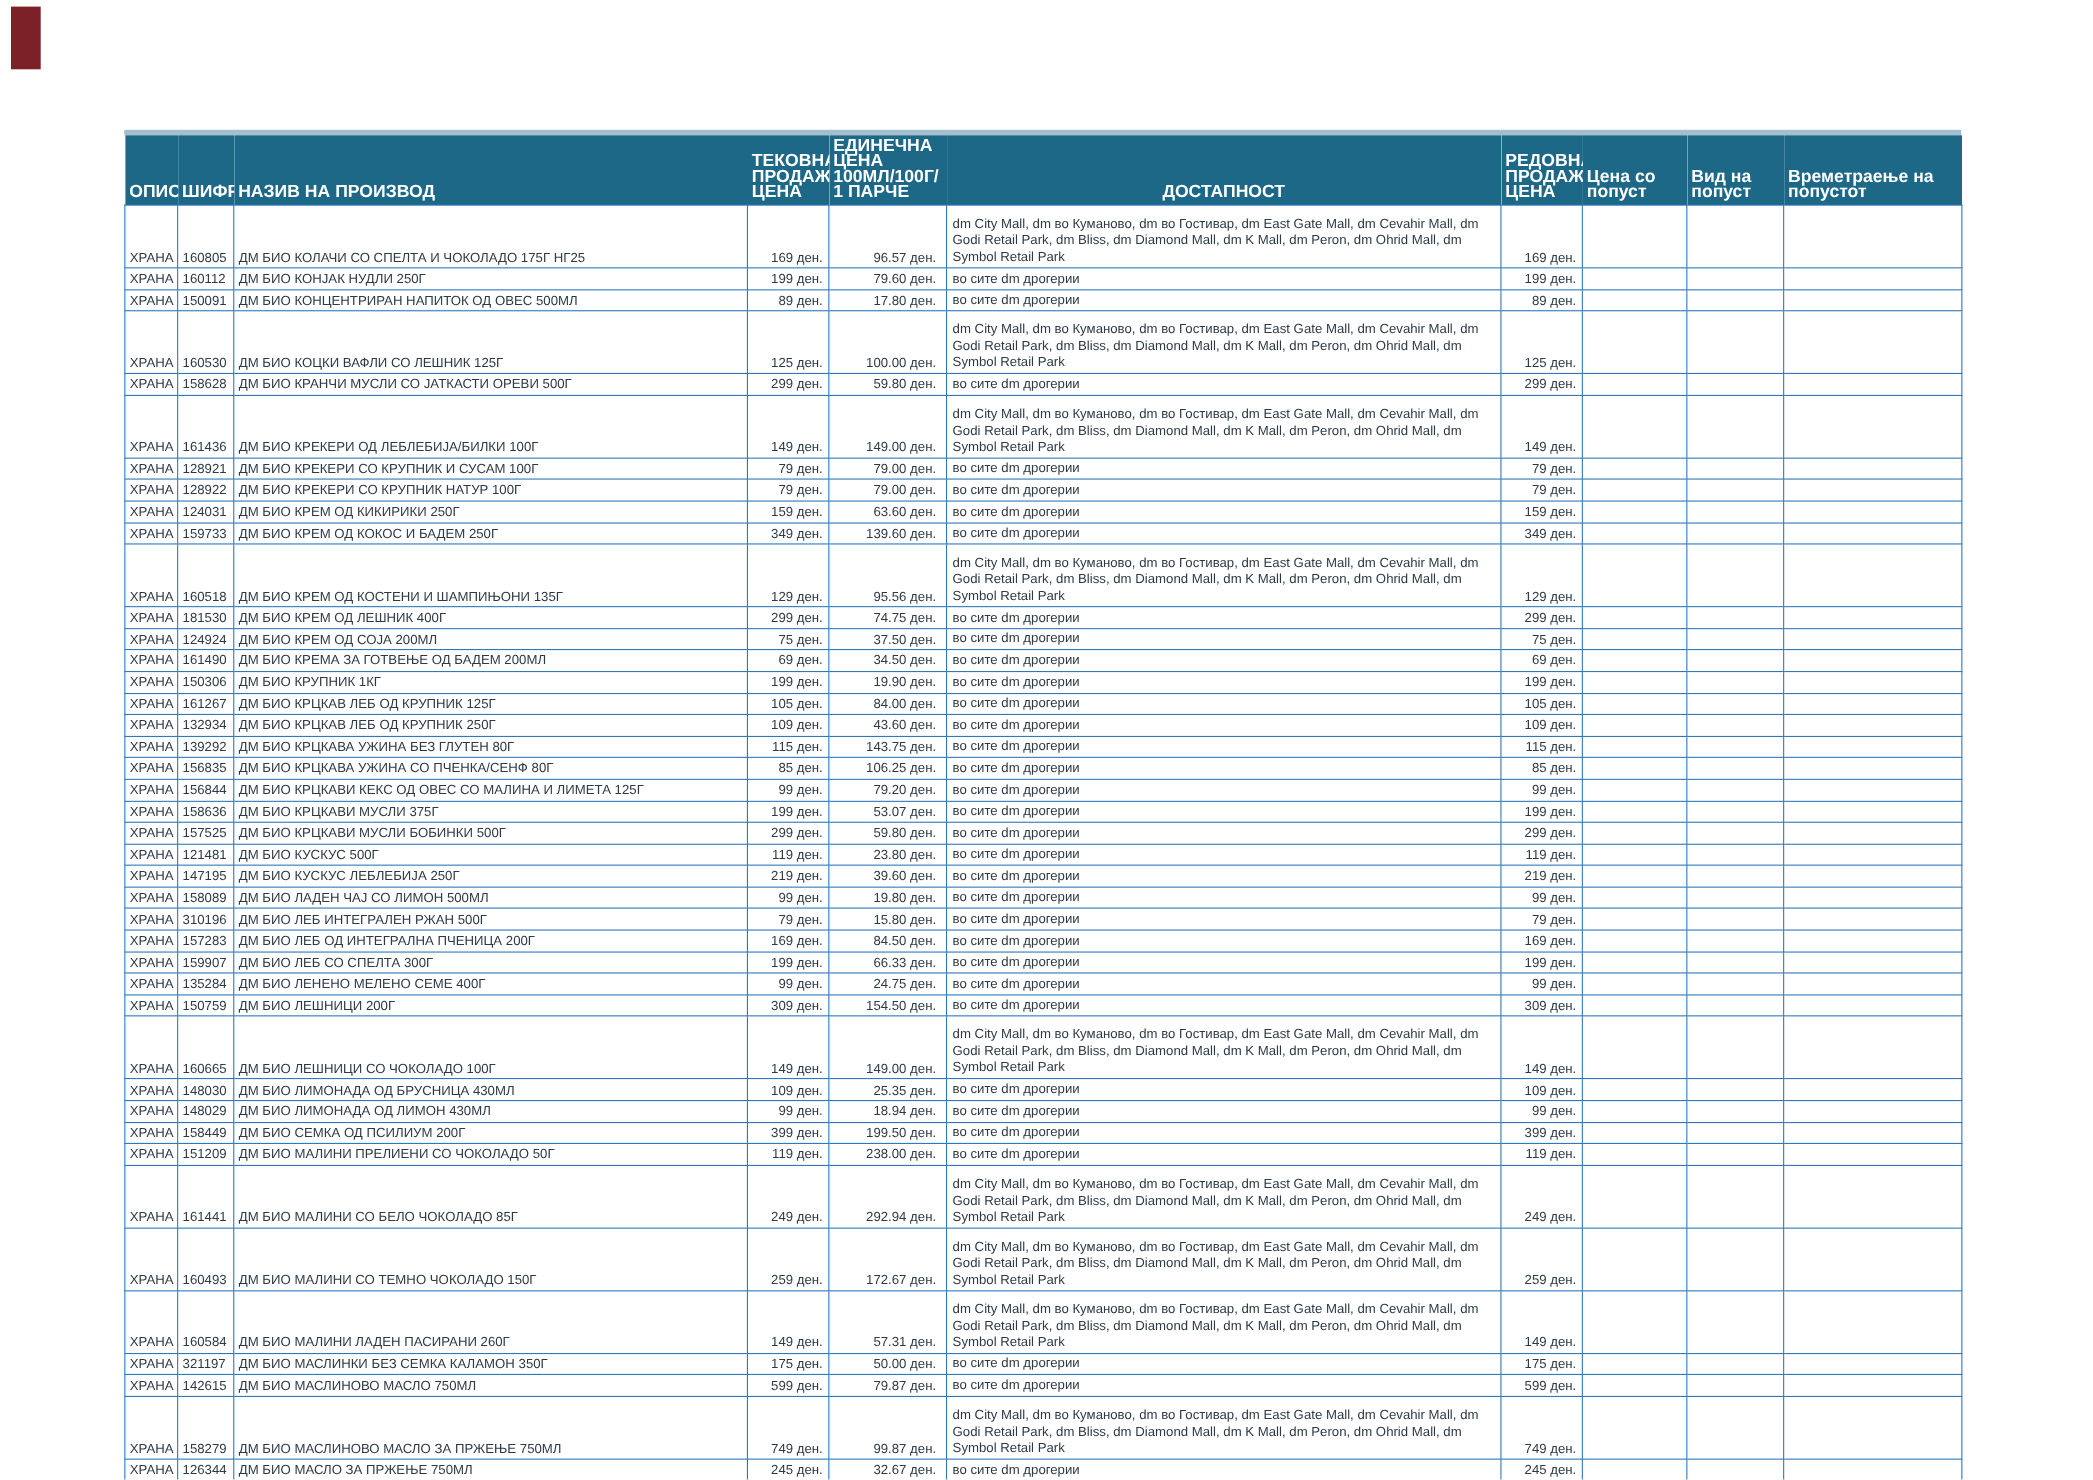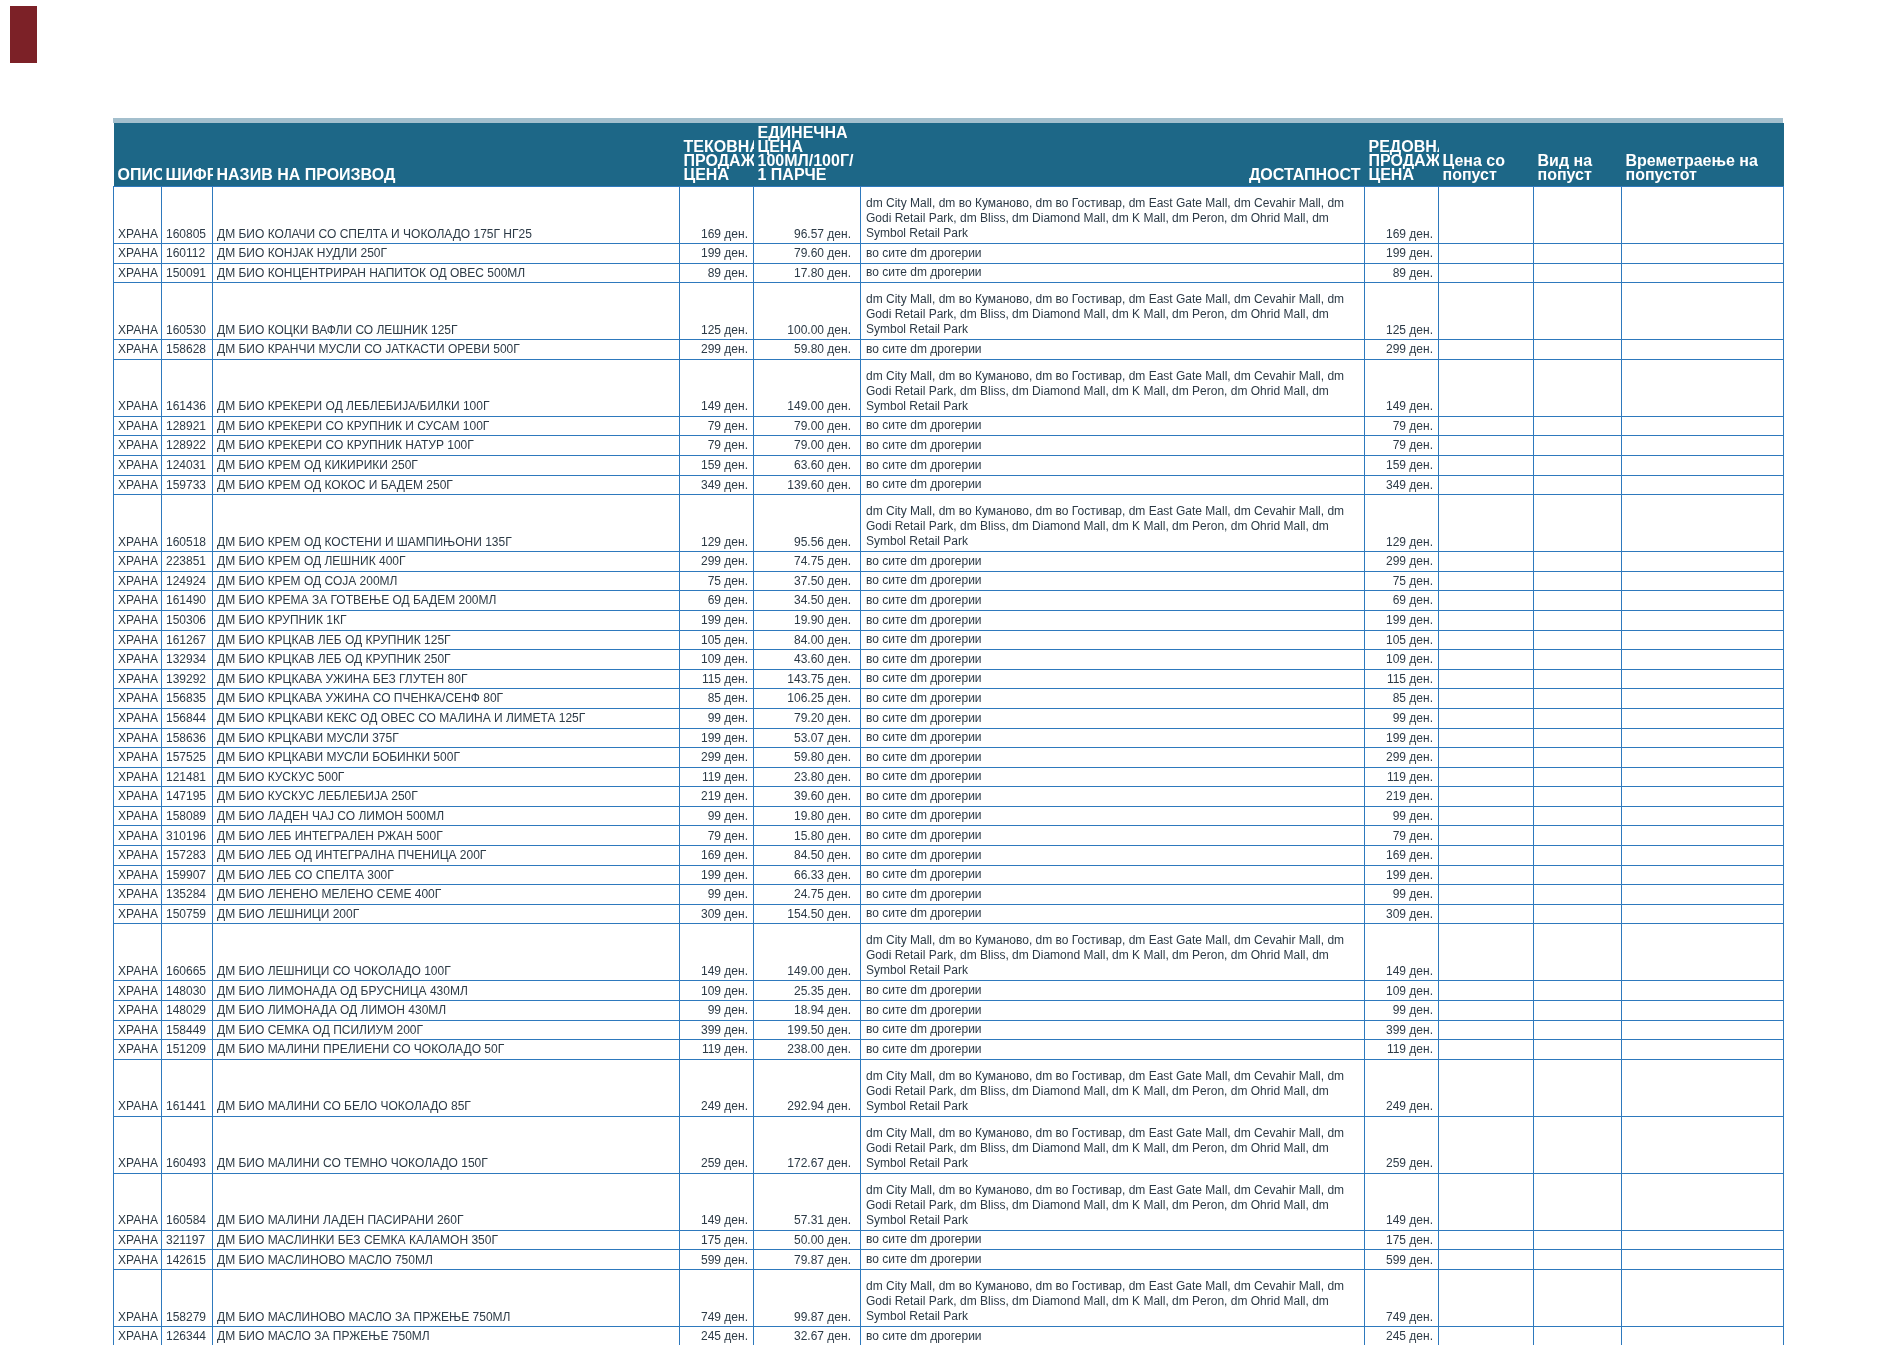--- a/index.html
+++ b/index.html
@@ -19,21 +19,21 @@
   table.price{
     border-collapse:collapse;table-layout:fixed;width:1670px;
     font-size:12px;color:#2c3a46;
   }
   thead th{
     background:#1d6787;color:#ffffff;border:none;
     font-size:16px;font-weight:bold;text-align:left;
     vertical-align:bottom;padding:3px 4px 4px 4px;
     white-space:pre-line;line-height:14px;height:49px;overflow:hidden;
   }
-  thead th.center{text-align:right;}
+  thead th.center{text-align:center;}
   tbody td{
     border:1px solid #2e79bd;background:#ffffff;
     vertical-align:bottom;padding:1px 4px 2px 4px;
     line-height:14.5px;overflow:hidden;white-space:nowrap;
   }
   tbody td.avail{white-space:normal;line-height:15px;padding-left:5px;margin-top:30px;}
   tbody td.num{text-align:right;padding-right:5px;}
   tbody td.unit{padding-right:9px;}
   tr.r-short td{height:15.6px;}
   tr.r-tall td{height:53px;}
@@ -206,21 +206,21 @@
     <td class="num">129 ден.</td>
     <td class="num unit">95.56 ден.</td>
     <td class="avail">dm City Mall,  dm во Куманово,  dm во Гостивар, dm East Gate Mall,  dm Cevahir Mall,  dm Godi Retail Park, dm Bliss,  dm Diamond Mall, dm K Mall, dm Peron,  dm Ohrid Mall, dm Symbol Retail Park</td>
     <td class="num">129 ден.</td>
     <td></td>
     <td></td>
     <td></td>
   </tr>
         <tr class="r-short">
     <td>ХРАНА</td>
-    <td>223851</td>
+    <td>181530</td>
     <td>ДМ БИО КРЕМ ОД ЛЕШНИК 400Г</td>
     <td class="num">299 ден.</td>
     <td class="num unit">74.75 ден.</td>
     <td class="avail">во сите dm дрогерии</td>
     <td class="num">299 ден.</td>
     <td></td>
     <td></td>
     <td></td>
   </tr>
         <tr class="r-short">

